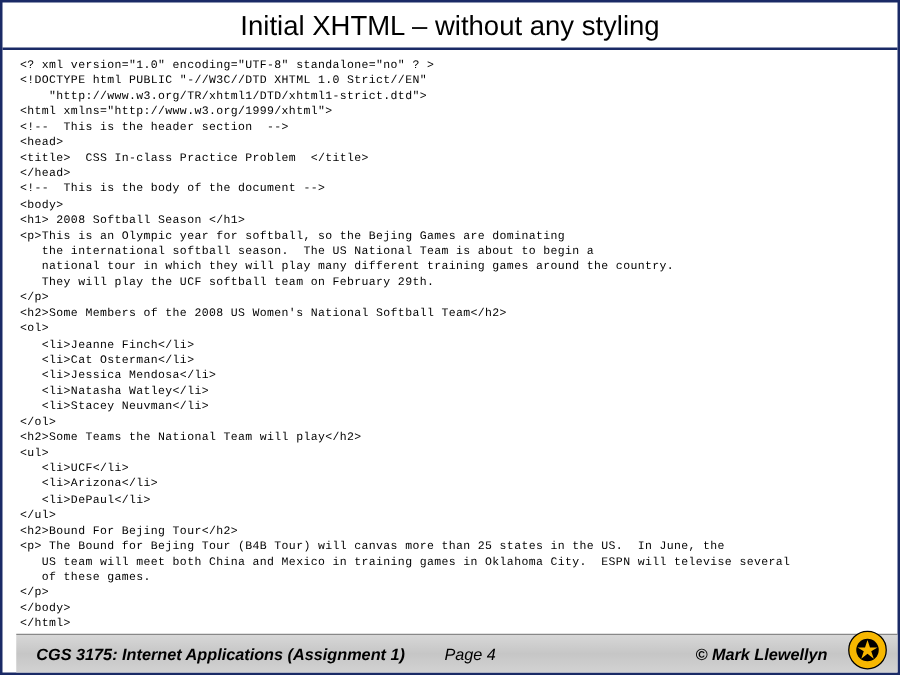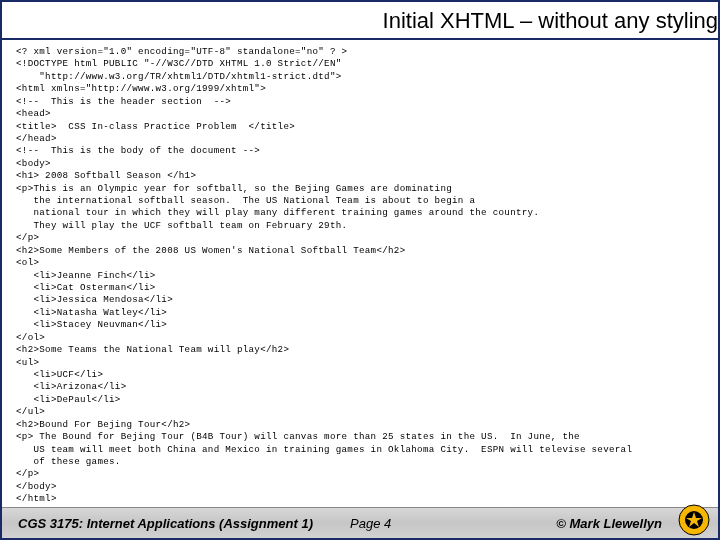--- a/index.html
+++ b/index.html
@@ -21,39 +21,38 @@
   }
   .title-bar {
     text-align: center;
     padding: 6px 0 2px 0;
   }
   .title-bar h1 {
     margin: 0;
     font-size: 22px;
     font-weight: normal;
     color: #000;
-    text-align: right;
   }
   .title-rule {
     height: 2px;
     background: #1a2a66;
     margin: 2px 0 0 0;
   }
   .code-area {
     padding: 6px 10px 0 14px;
     font-family: "Courier New", Courier, monospace;
     font-size: 9.2px;
     line-height: 1.35;
     color: #000;
     white-space: pre;
     letter-spacing: 0.3px;
   }
   .footer {
     position: absolute;
-    left: 0;
+    left: 11px;
     right: 0;
     bottom: 0;
     height: 30px;
     background: linear-gradient(to bottom, #d7d7d7 0%, #c6c6c6 50%, #d2d2d2 100%);
     border-top: 1px solid #888;
     display: flex;
     align-items: center;
   }
   .footer .left {
     flex: 0 0 auto;

